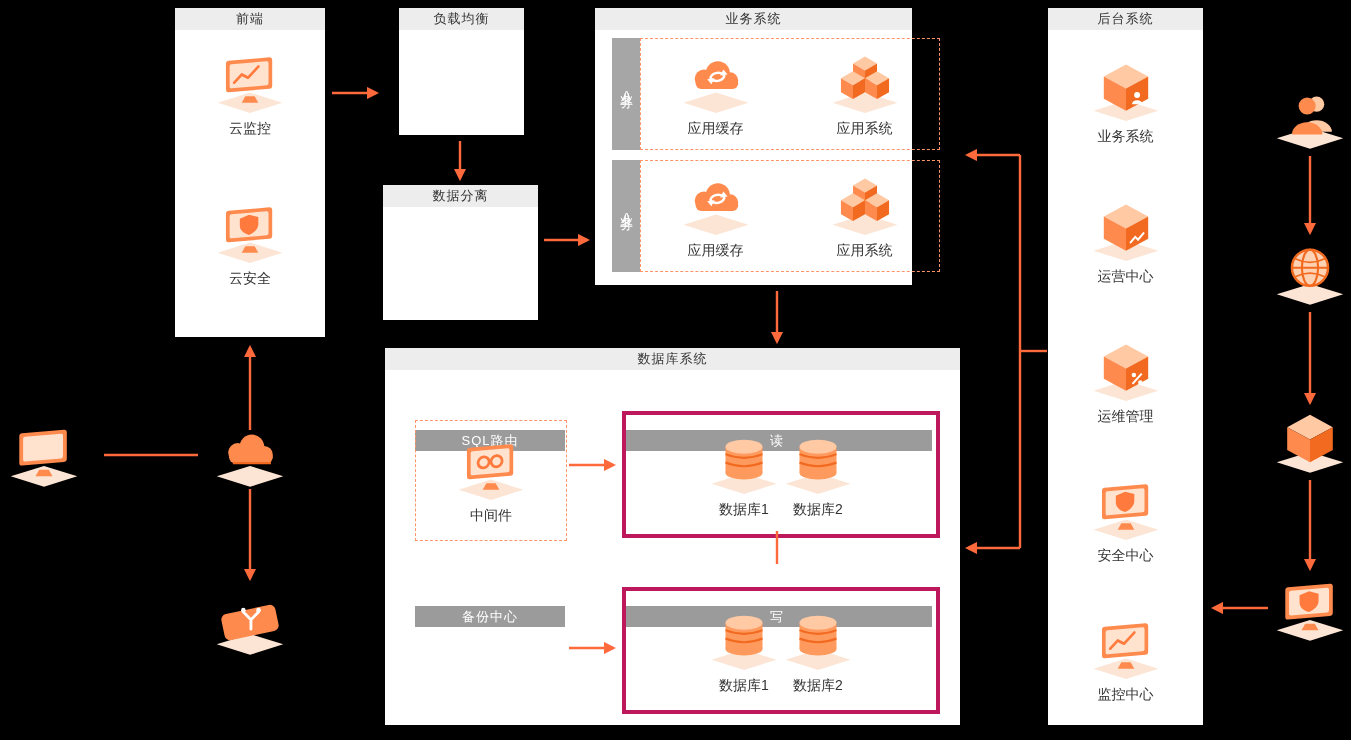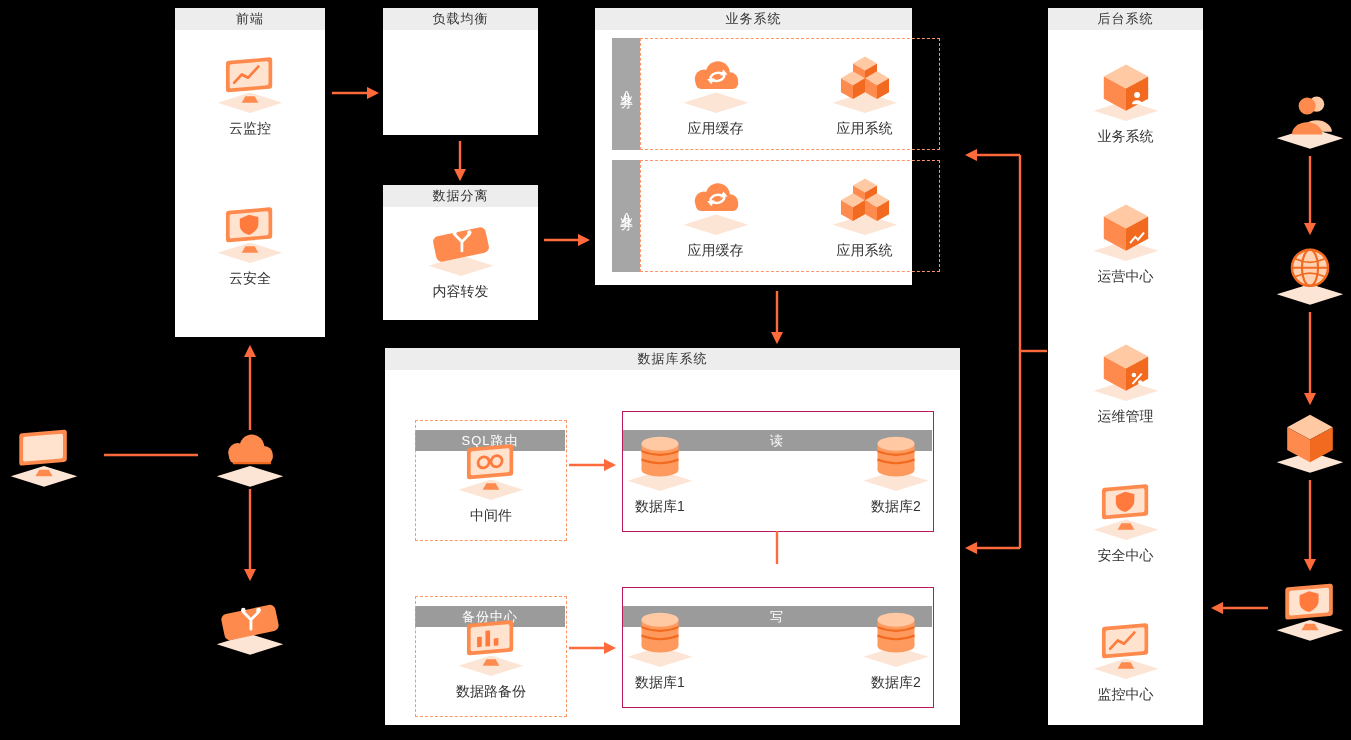--- a/index.html
+++ b/index.html
@@ -4,21 +4,21 @@
 <style>
   html,body{margin:0;padding:0;background:#000;}
   .stage{position:relative;width:1351px;height:740px;background:#000;overflow:hidden;
          font-family:"Liberation Sans","DejaVu Sans",sans-serif;}
   .panel{position:absolute;background:#fff;text-decoration:underline;}
   .ph{position:absolute;top:0;left:0;right:0;height:22px;background:#ededed;color:#333;
       font-size:13px;display:flex;align-items:center;justify-content:center;letter-spacing:1px;}
   .sub{position:absolute;height:21px;background:#9b9b9b;color:#fff;font-size:13px;
        display:flex;align-items:center;justify-content:center;letter-spacing:1px;margin-top:40px;}
   .dash-box{position:absolute;border:1px dashed #ff9468;display:flex;justify-content:space-around;align-items:center;margin-top:9px;}
-  .solid-box{position:absolute;border:1px solid #be185d;display:flex;justify-content:space-between;align-items:center;}
+  .solid-box{position:absolute;border:4px solid #be185d;display:flex;justify-content:center;align-items:center;}
   .node{display:flex;flex-direction:column;align-items:center;gap:7px;}
   .node.abs{position:absolute;left:0;right:0;}
   .lbl{font-size:14px;color:#333;white-space:nowrap;}
   .icon{width:74px;height:63px;}
   .free{position:absolute;width:76px;height:65px;}
   .biz-row{position:absolute;left:17px;width:328px;height:112px;display:flex;}
   .biz-tab{width:28px;background:#a6a6a6;color:#fff;font-size:13px;display:flex;align-items:center;
            justify-content:center;writing-mode:vertical-lr;text-orientation:upright;letter-spacing:3px;}
   .biz-box{flex:1;border:1px dashed #ff9468;display:flex;justify-content:space-around;align-items:center;text-align:center;}
   .arrows{position:absolute;left:0;top:0;pointer-events:none;}
@@ -214,32 +214,26 @@
       <div class="lbl">云监控</div>
     </div>
     <div class="node abs" style="top:192px">
       <svg class="icon">
           <use href="#ic-monitor-shield"></use>
         </svg>
       <div class="lbl">云安全</div>
     </div>
   </section>
 
-  <section class="panel" style="left:383px;top:8px;width:155px;height:127px">
+  <section class="panel" style="left:399px;top:8px;width:125px;height:127px">
     <header class="ph">负载均衡</header>
   </section>
 
   <section class="panel" style="left:383px;top:185px;width:155px;height:135px">
     <header class="ph">数据分离</header>
-    <div class="node abs" style="top:28px">
-      <svg class="icon">
-          <use href="#ic-panel-split"></use>
-        </svg>
-      <div class="lbl">内容转发</div>
-    </div>
   </section>
 
   <section class="panel" style="left:595px;top:8px;width:317px;height:277px">
     <header class="ph">业务系统</header>
     <div class="biz-row" style="top:30px">
       <div class="biz-tab">业务A</div>
       <div class="biz-box">
         <div class="node">
           <svg class="icon">
               <use href="#ic-cloud-sync"></use>
@@ -296,28 +290,20 @@
       </div>
       <div class="node">
         <svg class="icon">
             <use href="#ic-database"></use>
           </svg>
         <div class="lbl">数据库2</div>
       </div>
     </div>
 
     <div class="sub" style="left:30px;top:218px;width:150px">备份中心</div>
-    <div class="dash-box" style="left:30px;top:239px;width:150px;height:119px">
-      <div class="node">
-        <svg class="icon">
-            <use href="#ic-monitor-bars"></use>
-          </svg>
-        <div class="lbl">数据路备份</div>
-      </div>
-    </div>
 
     <div class="sub" style="left:237px;top:218px;width:310px">写</div>
     <div class="solid-box" style="left:237px;top:239px;width:310px;height:119px">
       <div class="node">
         <svg class="icon">
             <use href="#ic-database"></use>
           </svg>
         <div class="lbl">数据库1</div>
       </div>
       <div class="node">

